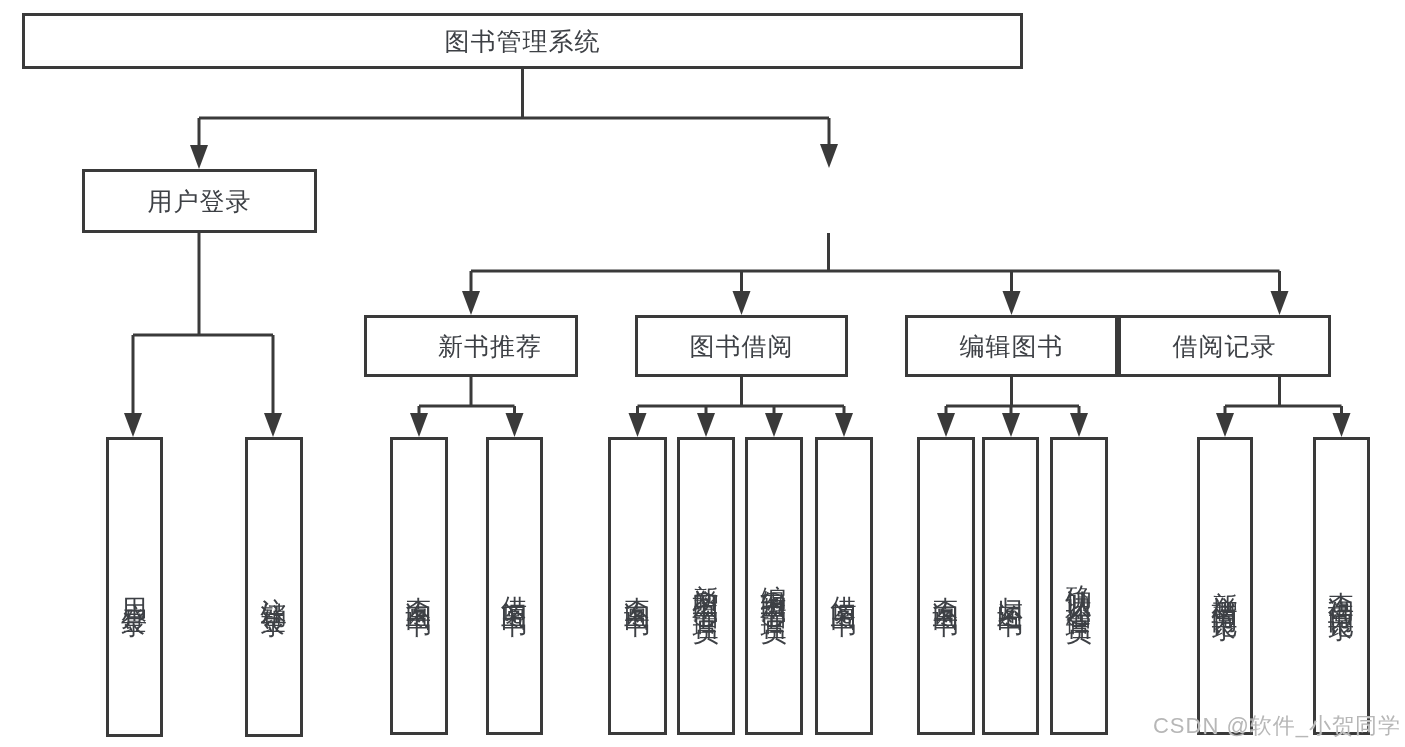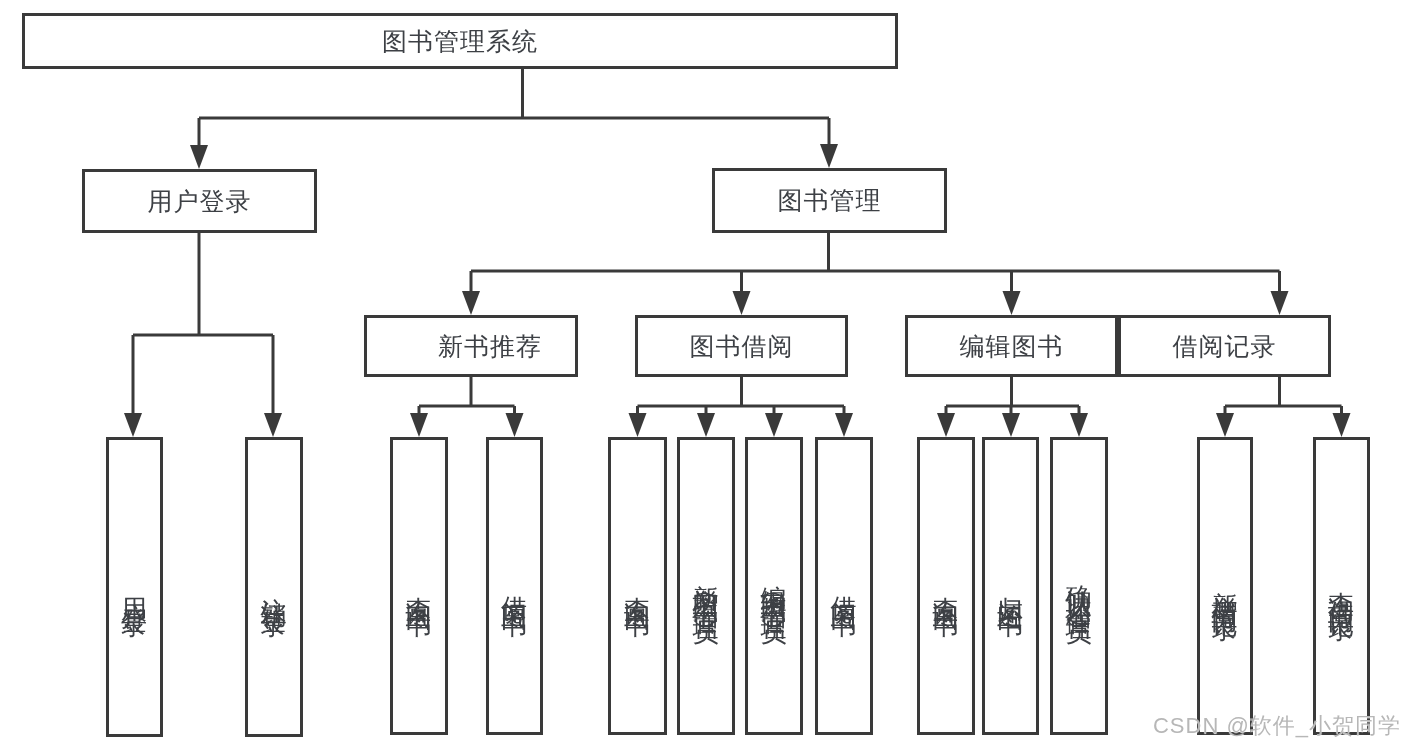--- a/index.html
+++ b/index.html
@@ -22,21 +22,21 @@
     letter-spacing:1px;
     white-space:nowrap;
   }
   .node.vertical{
     writing-mode:vertical-rl;
     font-size:26px;
     letter-spacing:5px;
     line-height:1;
   }
   
-  .n-root            {left:22px;  top:13px;  width:876px;height:56px;}
+  .n-root            {left:22px;  top:13px;  width:1001px;height:56px;}
   .n-user-login      {left:82px;  top:169px; width:235px; height:64px;}
   .n-book-mgmt       {left:712px; top:168px; width:235px; height:65px;}
   .n-new-book-rec    {left:364px; top:315px; width:214px; height:62px;padding-left:38px;}
   .n-book-borrow     {left:635px; top:315px; width:213px; height:62px;}
   .n-current-borrow  {left:905px; top:315px; width:213px; height:62px;}
   .n-borrow-records  {left:1118px;top:315px; width:213px; height:62px;}
   .n-leaf-login      {left:106px; top:437px; width:57px;  height:300px;}
   .n-leaf-logout     {left:245px; top:437px; width:58px;  height:300px;}
   .n-leaf-rec-query  {left:390px; top:437px; width:58px;  height:298px;}
   .n-leaf-rec-borrow {left:486px; top:437px; width:57px;  height:298px;}
@@ -100,21 +100,20 @@
       <polygon points="1002,413 1020,413 1011,437"></polygon>
       <polygon points="1070,413 1088,413 1079,437"></polygon>
       <polygon points="1216,413 1234,413 1225,437"></polygon>
       <polygon points="1332.5,413 1350.5,413 1341.5,437"></polygon>
     </g>
   </svg>
 
   <div class="node n-root">图书管理系统</div>
 
   <div class="node n-user-login">用户登录</div>
-  <div class="node n-book-mgmt">图书管理</div>
 
   <div class="node n-new-book-rec">新书推荐</div>
   <div class="node n-book-borrow">图书借阅</div>
   <div class="node n-current-borrow">编辑图书</div>
   <div class="node n-borrow-records">借阅记录</div>
 
   <div class="node vertical n-leaf-login">用户登录</div>
   <div class="node vertical n-leaf-logout">注销登录</div>
 
   <div class="node vertical n-leaf-rec-query">查询图书</div>

